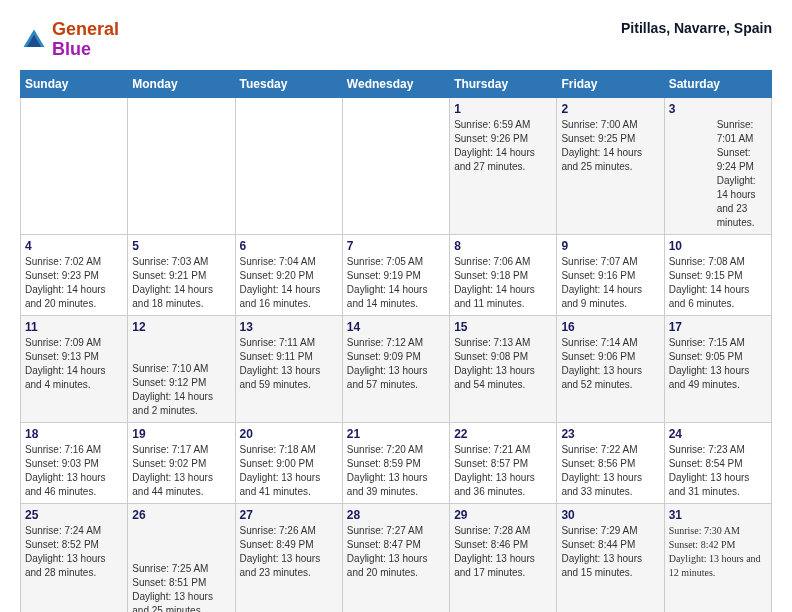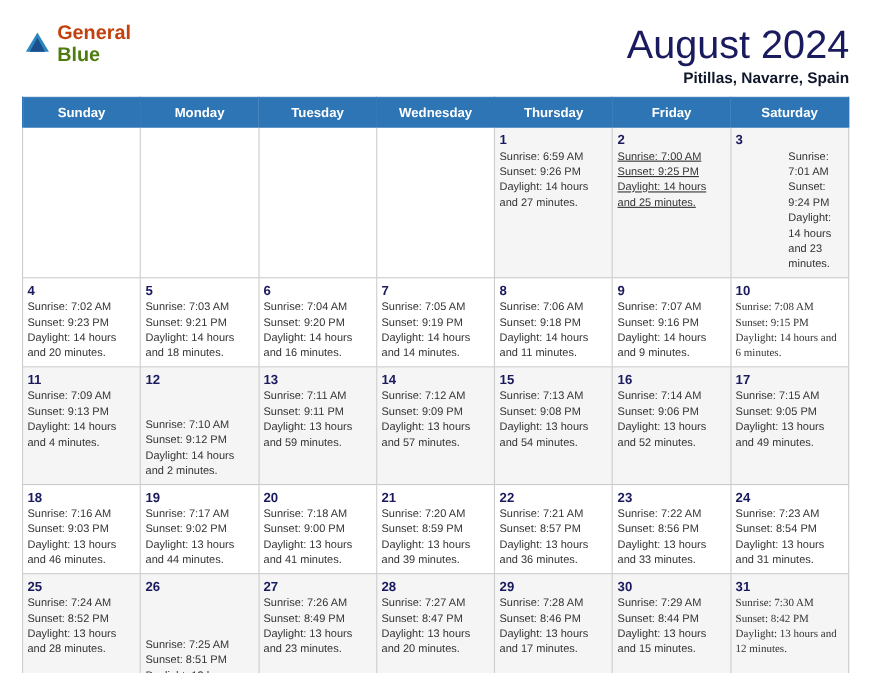--- a/index.html
+++ b/index.html
@@ -49,21 +49,21 @@
     }
     table {
       width: 100%;
       border-collapse: collapse;
       font-size: 10.5px;
     }
     thead tr th {
       background-color: #2e75b6;
       color: #fff;
       padding: 6px 4px;
-      text-align: center;
+      text-align: left;
       font-size: 12px;
       font-weight: bold;
       border: 1px solid #2e75b6;
     }
     tbody tr td {
       vertical-align: top;
       border: 1px solid #ccc;
       padding: 4px;
       width: 107px;
       min-height: 80px;
@@ -92,25 +92,24 @@
 <body>
 
 <div class="header">
   <div class="logo">
     <svg class="logo-icon" viewBox="0 0 40 40">
       <polygon points="20,5 35,30 5,30" fill="#2e86c1"></polygon>
       <polygon points="20,12 30,30 10,30" fill="#1a4e8c"></polygon>
     </svg>
     <div class="logo-text">
       <div><span>General</span></div>
-      <div><span style="color:#4d7c0f">Blue</span></div>
+      <div><span style="color:#a21caf">Blue</span></div>
     </div>
   </div>
   <div class="title-block">
-    <div class="calendar-title">August 2024</div>
     <div class="calendar-subtitle">Pitillas, Navarre, Spain</div>
   </div>
 </div>
 
 <table>
   <thead>
     <tr>
     <th>Sunday</th>
         <th>Monday</th>
         <th>Tuesday</th>
@@ -127,21 +126,21 @@
         <td class="empty-cell"></td>
         <td class="empty-cell"></td>
         <td>
           <span class="day-number">1</span>
           <div class="day-info" style="white-space: pre-line;">Sunrise: 6:59 AM
 Sunset: 9:26 PM
 Daylight: 14 hours and 27 minutes.</div>
         </td>
         <td>
           <span class="day-number">2</span>
-          <div class="day-info" style="white-space: pre-line; text-decoration: underline;">Sunrise: 7:00 AM
+          <div class="day-info" style="white-space: pre-line;">Sunrise: 7:00 AM
 Sunset: 9:25 PM
 Daylight: 14 hours and 25 minutes.</div>
         </td>
         <td>
           <span class="day-number">3</span>
           <div class="day-info" style="white-space: pre-line; margin-left: 48px;">Sunrise: 7:01 AM
 Sunset: 9:24 PM
 Daylight: 14 hours and 23 minutes.</div>
         </td>
       </tr>
@@ -177,21 +176,21 @@
 Daylight: 14 hours and 11 minutes.</div>
         </td>
         <td>
           <span class="day-number">9</span>
           <div class="day-info" style="white-space: pre-line;">Sunrise: 7:07 AM
 Sunset: 9:16 PM
 Daylight: 14 hours and 9 minutes.</div>
         </td>
         <td>
           <span class="day-number">10</span>
-          <div class="day-info" style="white-space: pre-line; font-family: Liberation Serif, serif;">Sunrise: 7:08 AM
+          <div class="day-info" style="white-space: pre-line;">Sunrise: 7:08 AM
 Sunset: 9:15 PM
 Daylight: 14 hours and 6 minutes.</div>
         </td>
       </tr>
       <tr>
         <td>
           <span class="day-number">11</span>
           <div class="day-info" style="white-space: pre-line;">Sunrise: 7:09 AM
 Sunset: 9:13 PM
 Daylight: 14 hours and 4 minutes.</div>

